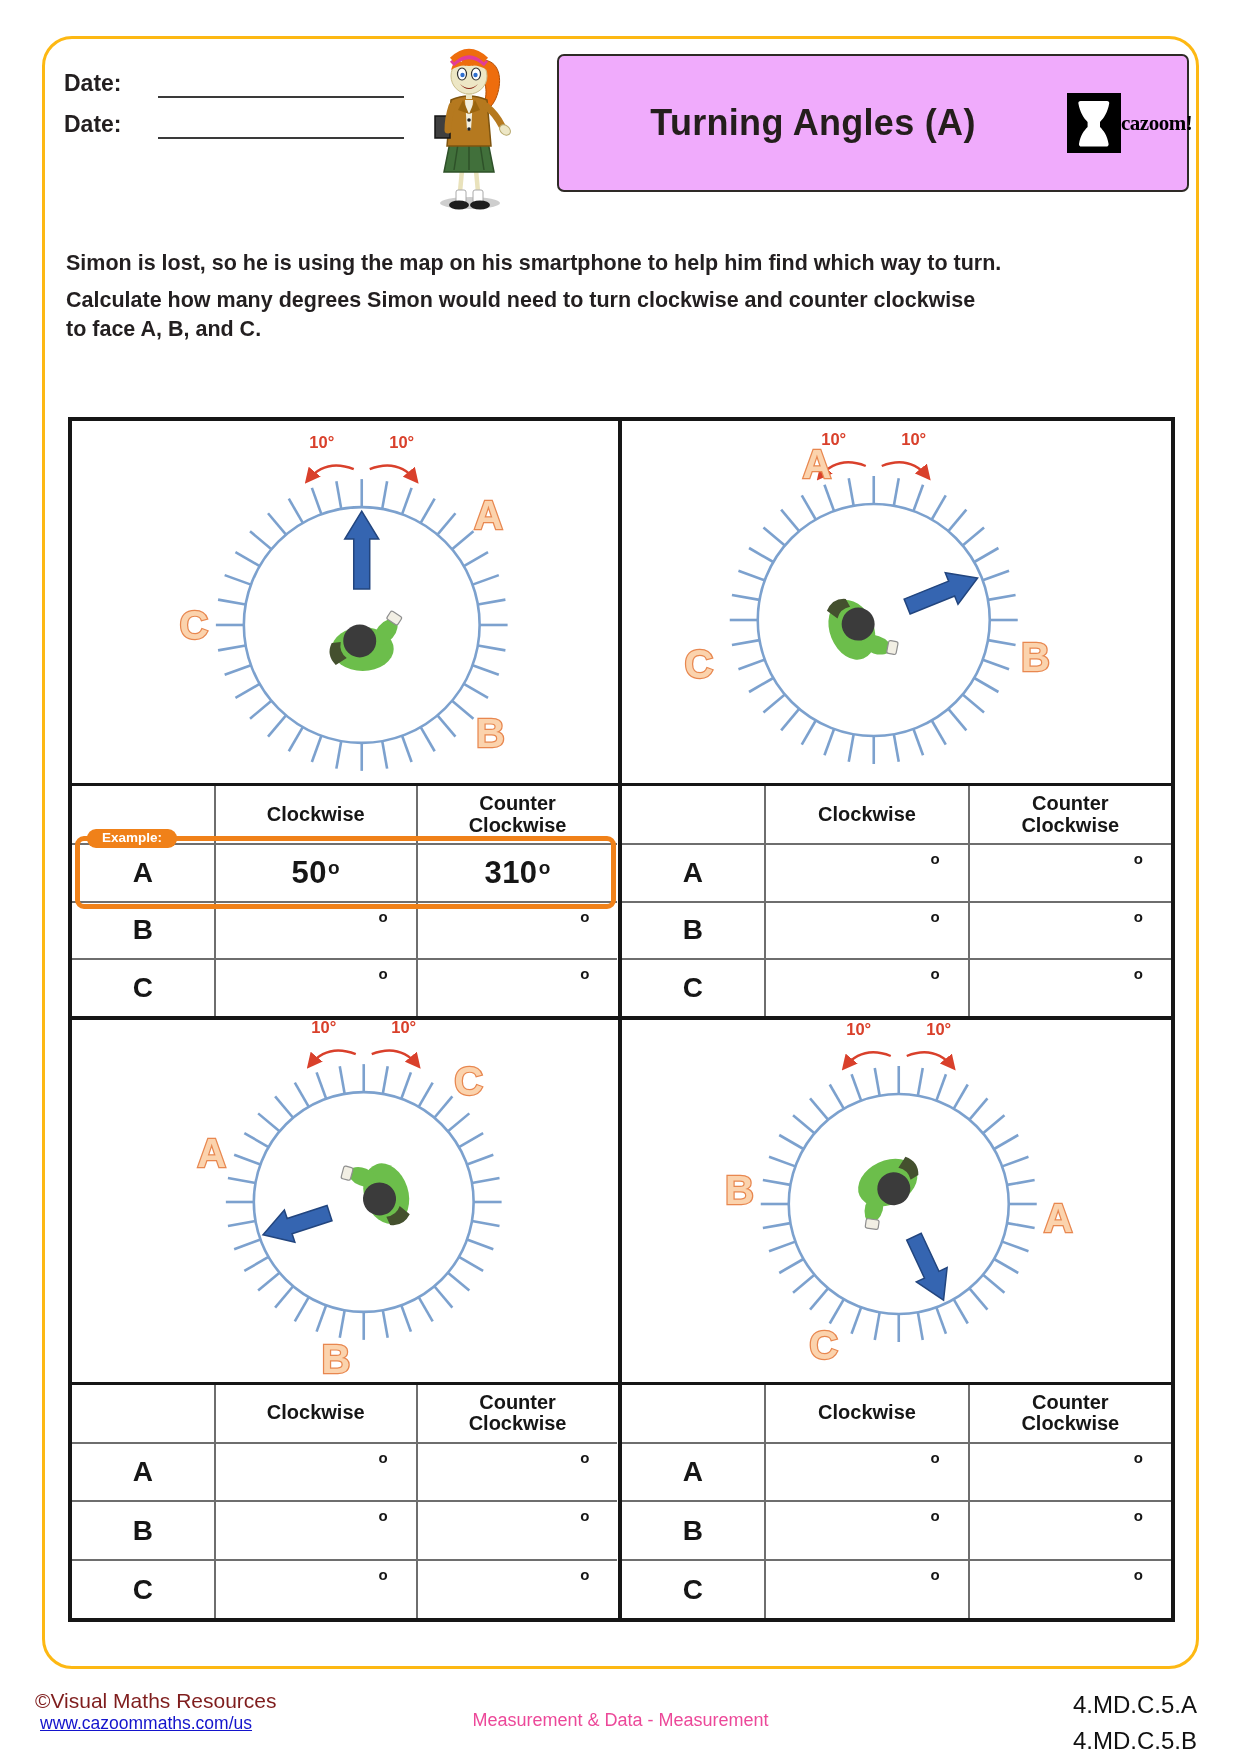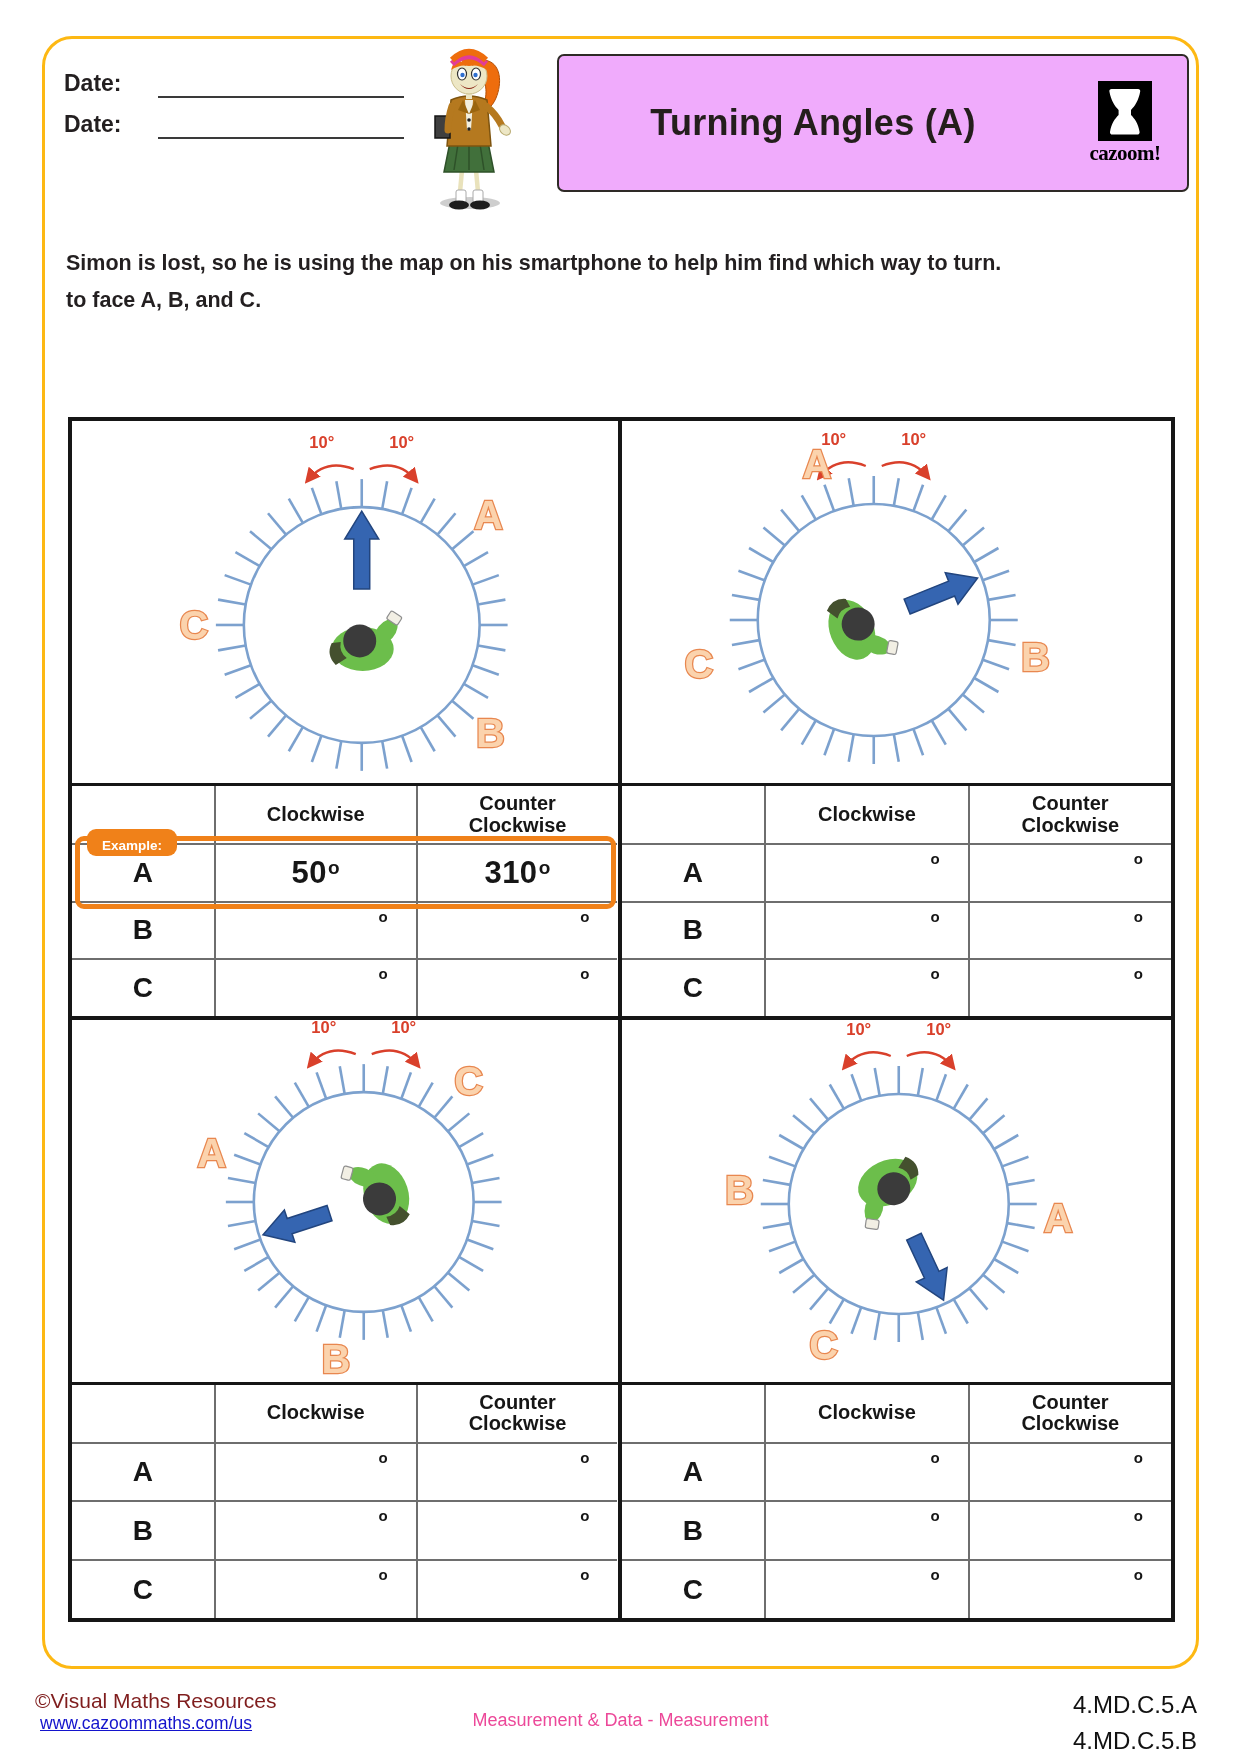--- a/index.html
+++ b/index.html
@@ -9,21 +9,21 @@
 
   
   .sheet-border{left:42px;top:36px;width:1151px;height:1627px;border:3px solid #FDB813;border-radius:30px;}
 
   
   .fieldlab{font-size:23px;font-weight:bold;color:#231F20;}
   .writeline{height:0;border-bottom:2px solid #3A3A3A;}
   .titlebox{left:557px;top:54px;width:632px;height:138px;background:#f0abfc;border:2.5px solid #2E2A26;
             border-radius:7px;display:flex;align-items:center;box-sizing:border-box;}
   .titletext{flex:1;text-align:center;font-size:36px;font-weight:bold;color:#241E1C;letter-spacing:.3px;}
-  .logo{width:116px;display:flex;flex-direction:column;align-items:center;margin-right:4px;}
+  .logo{width:116px;display:flex;flex-direction:row;align-items:center;margin-right:4px;}
   .logobox{width:54px;height:60px;background:#000;display:flex;align-items:center;justify-content:center;}
   .logotext{font-family:"Liberation Serif",serif;font-weight:bold;font-size:21px;color:#000;letter-spacing:-.5px;}
 
   
   .instructions{left:66px;top:249px;width:1116px;}
   .instructions p{margin:0 0 9px 0;font-size:21.5px;font-weight:bold;line-height:1.32;color:#231F20;}
 
   
   #grid{left:68px;top:417px;width:1107px;height:1205px;border:4px solid #161616;box-sizing:border-box;
         display:grid;grid-template-columns:1fr 1fr;grid-template-rows:1fr 1fr;background:#fff;}
@@ -42,21 +42,21 @@
   .cell.first{border-left:none;}
   .atable > .cell:nth-child(-n+3){border-top:none;}
   .head{font-size:20px;line-height:1.06;text-align:center;}
   .cch{display:block;max-width:118px;}
   .rowlab{font-size:28px;}
   .val{font-size:31px;letter-spacing:.5px;}
   .vdeg{font-size:19px;vertical-align:9px;margin-left:1px;}
   .degmark{position:absolute;top:5px;right:28px;font-size:15px;font-weight:bold;}
   .exbox{position:absolute;left:3px;right:2px;top:53px;height:63px;border:5px solid #F08119;border-radius:9px;z-index:2;pointer-events:none;}
   .exbadge{position:absolute;top:-12px;left:7px;background:#F08119;color:#fff;font-size:13.5px;font-weight:bold;
-           padding:9px 15px 3px;border-radius:9px;white-space:nowrap;}
+           padding:1px 15px 3px;border-radius:9px;white-space:nowrap;}
 
   
   .rednote{font-family:"Liberation Sans",sans-serif;font-weight:bold;font-size:16.5px;fill:#D9402B;text-anchor:middle;}
   .redarc{stroke:#D9402B;stroke-width:2.4;fill:none;}
   .bubble{font-family:"Liberation Sans",sans-serif;font-weight:bold;font-size:40px;fill:#FBD3AD;stroke:#E8874F;
           stroke-width:2.5px;paint-order:stroke;text-anchor:middle;dominant-baseline:central;}
 
   
   .f-copy{left:35px;top:1689px;font-size:21px;color:#7f1d1d;}
   .f-link{left:40px;top:1713px;font-size:17.5px;color:#1414CC;text-decoration:underline;cursor:pointer;}
@@ -122,20 +122,21 @@
           <path d="M14,8 h26 c1.5,0 2.5,1.2 2.2,2.6 c-1.6,9 -5.2,14.5 -9.2,18.4 v5 c3.4,3.4 7.4,8.4 8.6,17 c0.2,1.4 -0.8,2.6 -2.3,2.6 h-25 c-1.5,0 -2.5,-1.2 -2.3,-2.6 c1.2,-8.6 5.2,-13.6 8.6,-17 v-5 c-4,-3.9 -7.6,-9.4 -9.2,-18.4 c-0.3,-1.4 0.7,-2.6 2.2,-2.6 z" fill="#fff"></path>
         </svg>
       </div>
       <div class="logotext">cazoom!</div>
     </div>
   </div>
 
   <div class="abs instructions">
     <p>Simon is lost, so he is using the map on his smartphone to help him find which way to turn.</p>
     <p style="margin-bottom:0;">
+      <span style="display:block;">Calculate how many degrees Simon would need to turn clockwise and counter clockwise</span>
       <span style="display:block;">to face A, B, and C.</span>
     </p>
   </div>
 
   <div id="grid" class="abs">
       <div class="panel">
         <div class="dial">
           <svg class="dialsvg" viewBox="0 0 546 362" preserveAspectRatio="xMidYMid meet">
             <defs>
               <marker id="ar0" viewBox="0 0 10 10" refX="7" refY="5" markerWidth="6.5" markerHeight="6.5" orient="auto">

